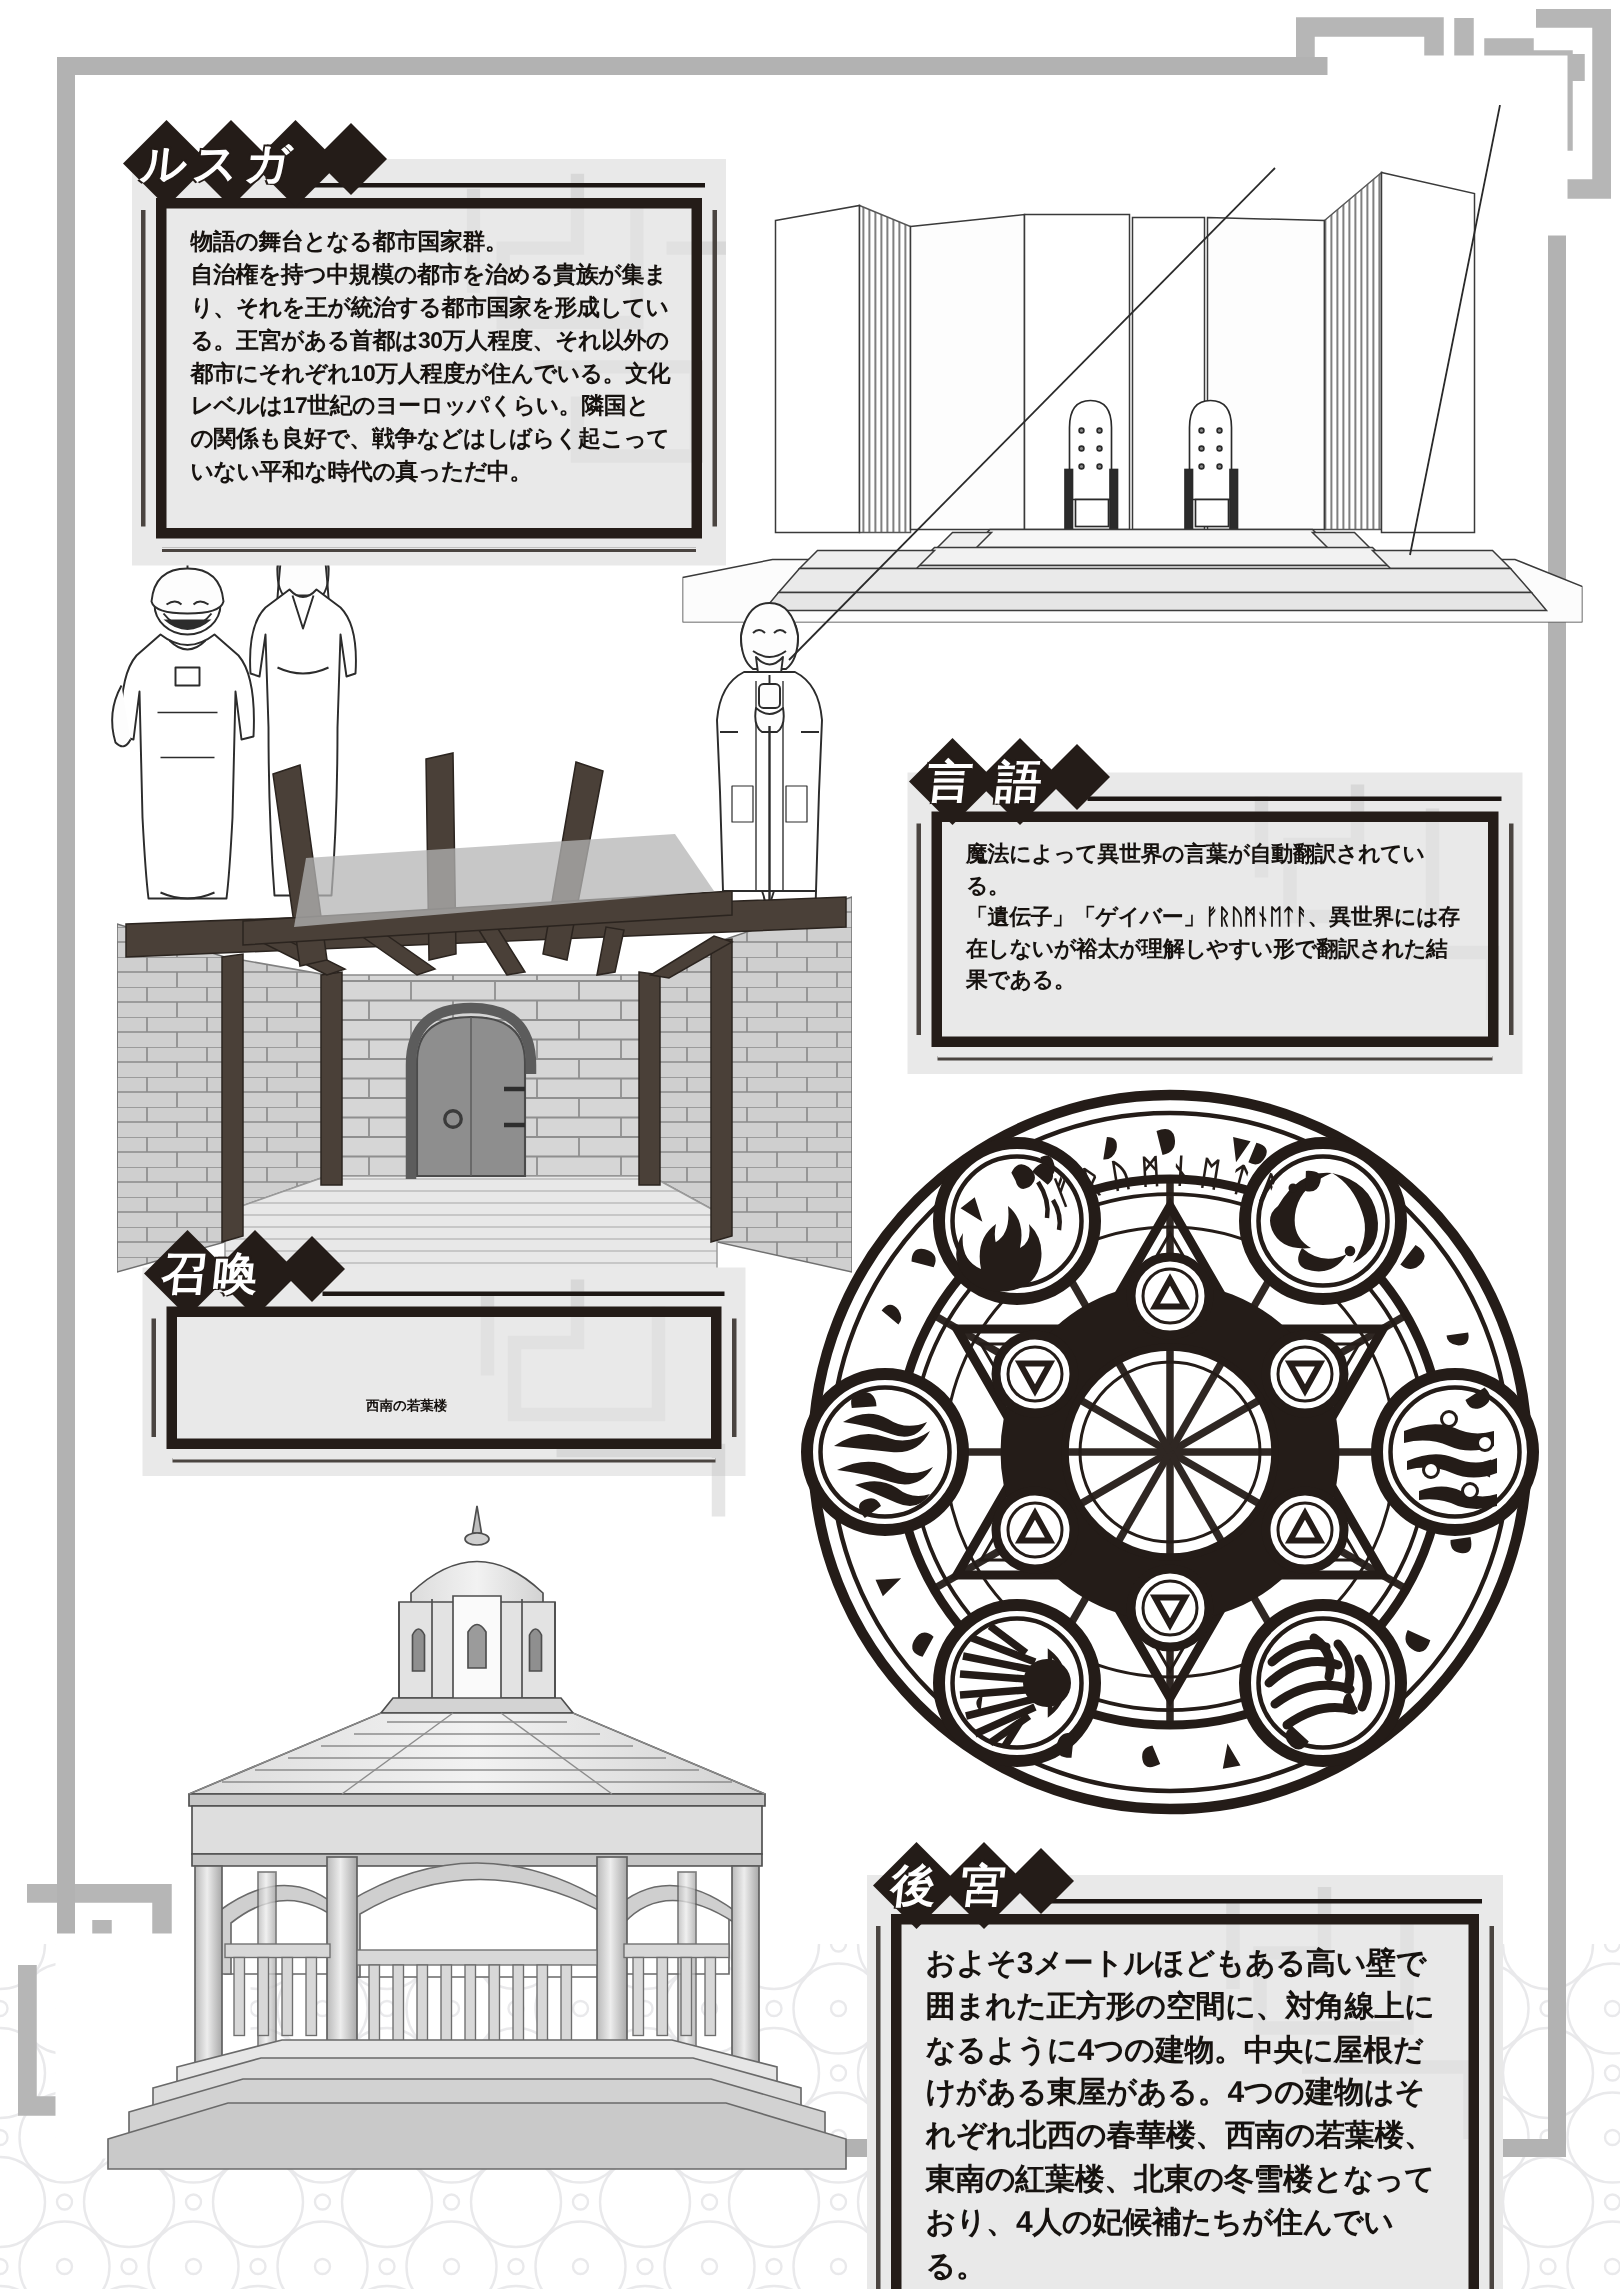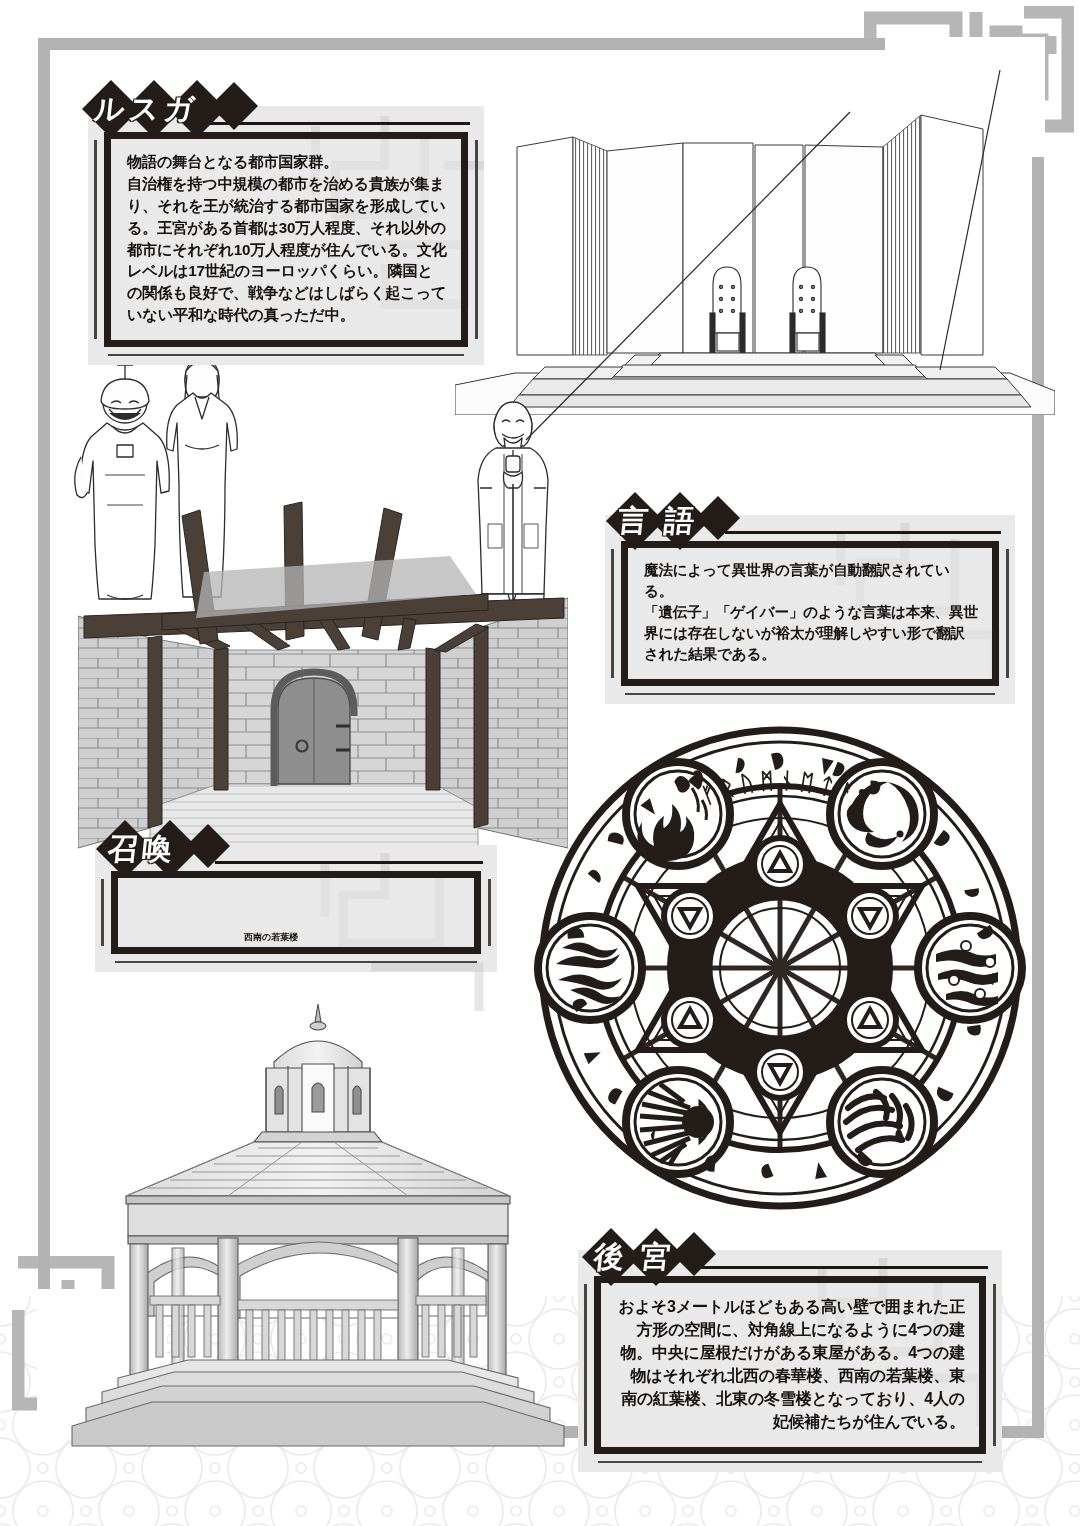--- a/index.html
+++ b/index.html
@@ -73,21 +73,21 @@
   }
   .panel .rule-bot {
     position: absolute; left: 20px; right: 20px; bottom: 9px;
     height: 3px; background: #4a4440;
     border-top: 1px solid #e9e9e9;
   }
   .panel .framebox {
     position: relative;
     border: 7px solid #241c18;
     background: rgba(233,233,233,.55);
-    padding: 12px 14px 14px 16px;
+    padding: 12px 14px 26px 16px;
     z-index: 2;
   }
   .panel .sidebar-l, .panel .sidebar-r {
     position: absolute; top: 34px; bottom: 26px; width: 3px; background: #4a4440;
   }
   .panel .sidebar-l { left: 6px; }
   .panel .sidebar-r { right: 6px; }
 
   .panel p {
     font-family: "Liberation Sans", "DejaVu Sans", sans-serif;
@@ -136,21 +136,21 @@
 
   #panel-gengo    { left: 605px; top: 515px; width: 410px; }
   #panel-gengo    p { font-size: 14.6px; }
   #badge-gengo    { left: 606px; top: 492px; }
 
   #panel-shokan   { left: 95px; top: 845px; width: 402px; }
   #panel-shokan   p { font-size: 14.8px; }
   #badge-shokan   { left: 96px; top: 820px; }
 
   #panel-koukyuu  { left: 578px; top: 1250px; width: 424px; }
-  #panel-koukyuu  p { font-size: 16px; text-align: right; }
+  #panel-koukyuu  p { font-size: 20px; }
   #badge-koukyuu  { left: 582px; top: 1228px; }
 
   
   .leader { position: absolute; z-index: 5; pointer-events: none; }
 </style>
 </head>
 <body>
 
 <div id="page">
 
@@ -754,21 +754,21 @@
         <path d="M300 8 L300 48 L255 48 L255 96 L350 96 L350 24"></path>
         <path d="M280 120 L390 120 L390 165"></path>
         <path d="M236 16 L236 70"></path>
       </g>
     </svg>
     <div class="rule-top"></div>
     <div class="sidebar-l"></div>
     <div class="sidebar-r"></div>
     <div class="framebox">
       <p>魔法によって異世界の言葉が自動翻訳されている。
-「遺伝子」「ゲイバー」のような言葉は本来、異世界には存在しないが裕太が理解しやすい形で翻訳された結果である。</p>
+「遺伝子」「ゲイバー」ᚠᚱᚢᛗᚾᛖᛏᚨ、異世界には存在しないが裕太が理解しやすい形で翻訳された結果である。</p>
     </div>
     <div class="rule-bot"></div>
   </div>
   <div class="badge" id="badge-gengo">
     <svg class="diamonds" width="140" height="58" viewBox="0 0 140 58" xmlns="http://www.w3.org/2000/svg">
       <g fill="#241c18">
         <path d="M29 0 L58 29 L29 58 L0 29 Z"></path>
         <path d="M74 0 L103 29 L74 58 L45 29 Z"></path>
         <path d="M112 4 L134 26 L112 48 L90 26 Z"></path>
       </g>

